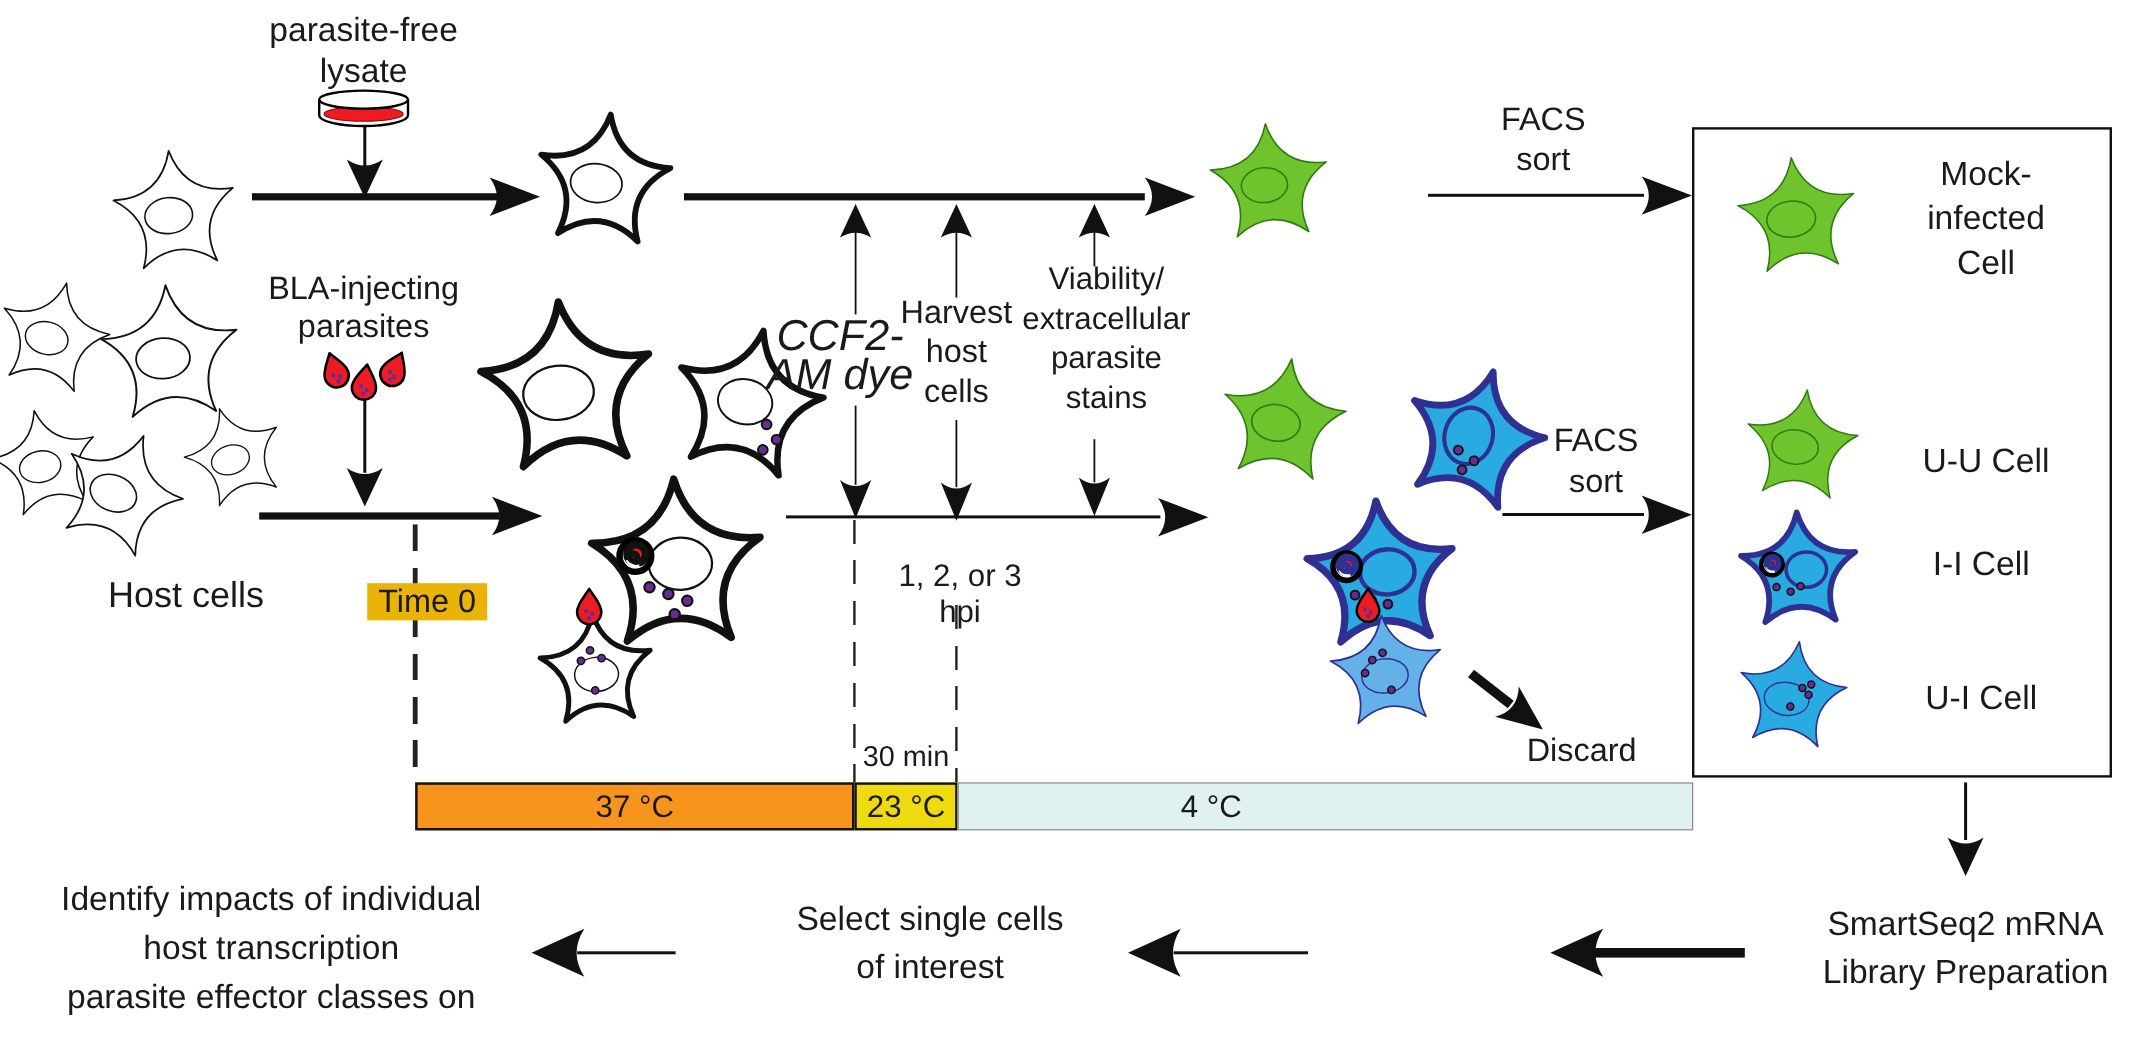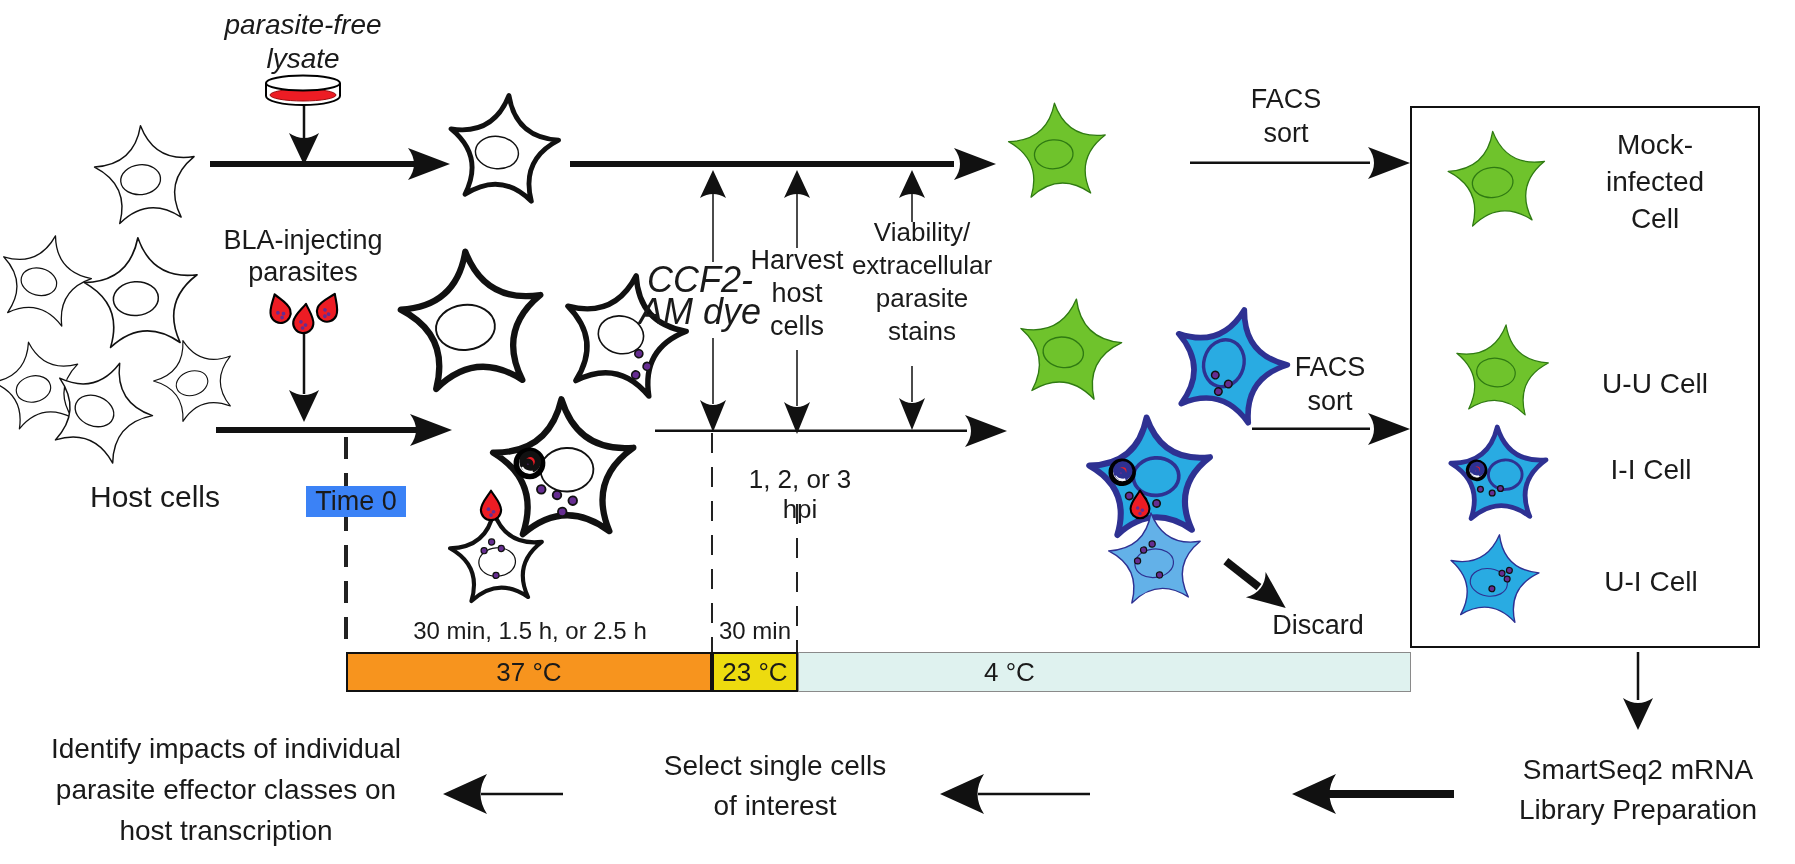--- a/index.html
+++ b/index.html
@@ -19,21 +19,21 @@
   .c-lblue use{fill:var(--light_blue_cell);stroke:var(--blue_outline);stroke-width:2.8;}
   .c-white-thin .n,.c-white-thick .n{stroke:#111;}
   .c-green .n{stroke:var(--green_outline);}
   .c-blue .n{stroke:var(--blue_outline);stroke-width:5.5;}
   .c-blue-thin .n,.c-lblue .n{stroke:var(--blue_outline);}
   .n{fill:none;stroke-width:2.4;}
   .dot{fill:var(--effector_purple);stroke:#111;stroke-width:2.4;}
   .dash{position:absolute;}
   .bar{position:absolute;box-sizing:border-box;display:flex;align-items:center;justify-content:center;
        font-size:26px;}
-  .bgwhite{background:#3b82f6;padding:0 4px;}
+  .bgwhite{background:#eab308;padding:0 4px;}
 </style>
 </head>
 <body>
 
 <div id="stage">
 
   <svg width="0" height="0" style="position:absolute">
     <defs>
       <path id="cellPath" d="M100 5 Q118.8 74.1 190.4 70.6 Q130.4 109.9 155.8 176.9 Q100 132 44.2 176.9 Q69.6 109.9 9.6 70.6 Q81.2 74.1 100 5 Z"></path>
       <g id="vac">
@@ -141,23 +141,20 @@
 
   <div class="bar" style="left:346px;top:652px;width:366px;height:40px;background:var(--bar_37c);border:2.5px solid #111;">
     <span>37 °C</span>
   </div>
   <div class="bar" style="left:712px;top:652px;width:86px;height:40px;background:var(--bar_23c);border:2.5px solid #111;">
     <span>23 °C</span>
   </div>
   <div class="bar" style="left:798px;top:652px;width:613px;height:40px;background:var(--bar_4c);border:1.5px solid #8a8a8a;justify-content:flex-start;">
     <span style="margin-left:185px;">4 °C</span>
   </div>
-  <div class="lbl" style="left:370px;top:617px;width:320px;font-size:24px;">
-    <div>30 min, 1.5 h, or 2.5 h</div>
-  </div>
   <div class="lbl" style="left:710px;top:617px;width:90px;font-size:24px;">
     <div>30 min</div>
   </div>
 
   <div style="position:absolute;left:1410px;top:106px;width:350px;height:542px;border:2.5px solid #111;background:#fff;box-sizing:border-box;"></div>
 
   <svg class="piece cell c-white-thin" viewBox="-12 -12 224 224" style="left:80px;top:116px;transform:rotate(-6deg)" width="132" height="124">
       <use href="#cellPath"></use>
       <ellipse class="n" cx="90" cy="102" rx="36" ry="27"></ellipse>
     </svg>
@@ -288,21 +285,21 @@
   <svg class="piece" style="left:266px;top:292px;transform:rotate(-18deg)" width="26" height="32" viewBox="0 0 30 38">
       <use href="#teardrop"></use>
     </svg>
   <svg class="piece" style="left:291px;top:302px;transform:rotate(8deg)" width="26" height="32" viewBox="0 0 30 38">
       <use href="#teardrop"></use>
     </svg>
   <svg class="piece" style="left:316px;top:291px;transform:rotate(24deg)" width="26" height="32" viewBox="0 0 30 38">
       <use href="#teardrop"></use>
     </svg>
 
-  <div class="lbl" style="left:218px;top:8px;width:170px;font-size:28px;line-height:34px;font-style:italic;">
+  <div class="lbl" style="left:218px;top:8px;width:170px;font-size:28px;line-height:34px;">
     <div>parasite-free</div>
     <div>lysate</div>
   </div>
   <div class="lbl" style="left:213px;top:224px;width:180px;font-size:27px;line-height:32px;">
     <div>BLA-injecting</div>
     <div>parasites</div>
   </div>
   <div class="lbl" style="left:55px;top:480px;width:200px;font-size:30px;">
     <div>Host cells</div>
   </div>
@@ -360,17 +357,17 @@
   <div class="lbl" style="left:1478px;top:750px;width:320px;font-size:28px;line-height:40px;">
     <div>SmartSeq2 mRNA</div>
     <div>Library Preparation</div>
   </div>
   <div class="lbl" style="left:622px;top:746px;width:306px;font-size:28px;line-height:40px;">
     <div>Select single cells</div>
     <div>of interest</div>
   </div>
   <div class="lbl" style="left:8px;top:728px;width:436px;font-size:28px;line-height:41px;text-align:center;">
     <div>Identify impacts of individual</div>
+    <div>host transcription</div>
     <div>parasite effector classes on</div>
-    <div>host transcription</div>
   </div>
 
 </div>
 
 </body></html>

